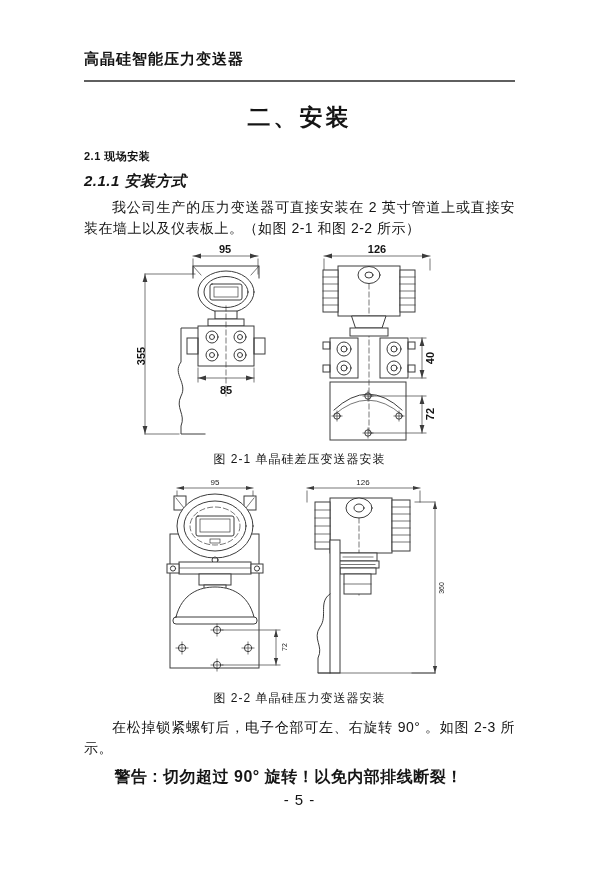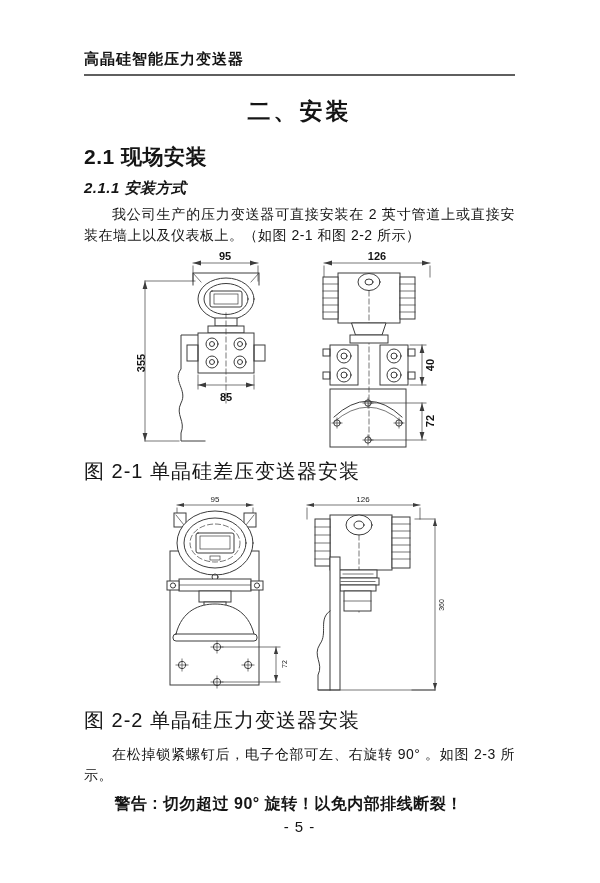--- a/index.html
+++ b/index.html
@@ -5,38 +5,38 @@
   html,body{margin:0;padding:0;}
   body{
     width:600px;height:883px;background:#fff;color:#151515;
     font-family:"Liberation Sans",sans-serif;
     -webkit-font-smoothing:antialiased;
   }
   .page{width:431px;padding:50px 85px 0 84px;}
 
   .doc-header{
     font-size:15px;font-weight:bold;letter-spacing:1px;
-    padding-bottom:5px;border-bottom:2px solid #5f5f5f;
+    padding-bottom:11px;border-bottom:2px solid #5f5f5f;
   }
   .chapter-title{
     text-align:center;font-size:23px;font-weight:bold;letter-spacing:3px;
     margin:20px 0 16px 0;
   }
-  .sec-h{font-size:21px;font-weight:bold;margin:10px 0 4px 0;letter-spacing:.5px;}
+  .sec-h{font-size:11px;font-weight:bold;margin:10px 0 4px 0;letter-spacing:.5px;}
   .sec-h2{font-size:15px;font-weight:bold;margin:8px 0 6px 0;letter-spacing:.5px;font-style:italic;}
   p.body-text{
     font-size:14px;line-height:1.52;margin:0;text-align:justify;
     text-indent:2em;letter-spacing:.5px;
   }
   .fig-row{
     display:flex;justify-content:center;align-items:flex-start;
     margin:4px 0 0 0;
   }
   .fig-caption{
-    font-size:20px;margin:2px 0 10px 0;letter-spacing:1px;
+    text-align:center;font-size:12px;margin:2px 0 10px 0;letter-spacing:1px;
   }
   .warning{
     font-size:16px;font-weight:bold;margin:8px 0 0 0;text-indent:1.9em;
     letter-spacing:.5px;
   }
   .page-num{text-align:center;font-size:15px;margin-top:3px;letter-spacing:1px;}
 
   
   .ln{fill:none;stroke:#3c3c3c;stroke-width:1;stroke-linecap:square;stroke-linejoin:miter;}
   .thin{stroke-width:.7;}

